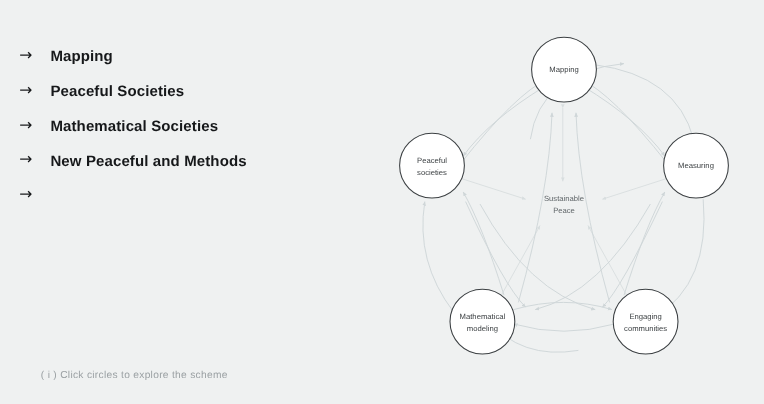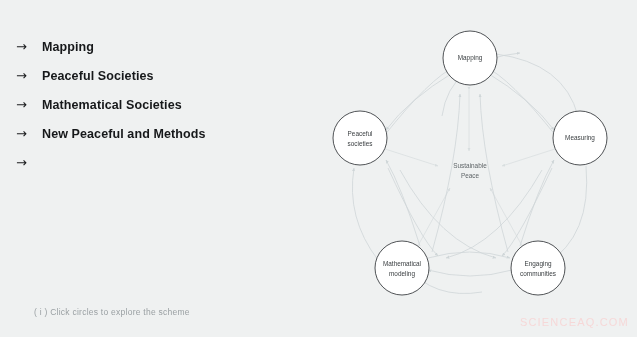--- a/index.html
+++ b/index.html
@@ -146,21 +146,20 @@
     </div>
 
     <div class="bullet-row">
       <span class="bullet-arrow">→</span>
     </div>
 
   </div>
 
   <div class="caption">( i ) Click circles to explore the scheme</div>
 
-  <div class="watermark">SCIENCEAQ.COM</div>
 
   <div class="diagram">
     <svg viewBox="0 0 320 320" xmlns="http://www.w3.org/2000/svg">
       <defs>
         <marker id="ah" markerWidth="5" markerHeight="5" refX="4.2" refY="2" orient="auto">
           <path d="M0,0 L4.4,2 L0,4 z" fill="#cfd6d8"></path>
         </marker>
         <marker id="ahs" markerWidth="5" markerHeight="5" refX="4.2" refY="2" orient="auto">
           <path d="M0,0 L4.4,2 L0,4 z" fill="#d8dedf"></path>
         </marker>

